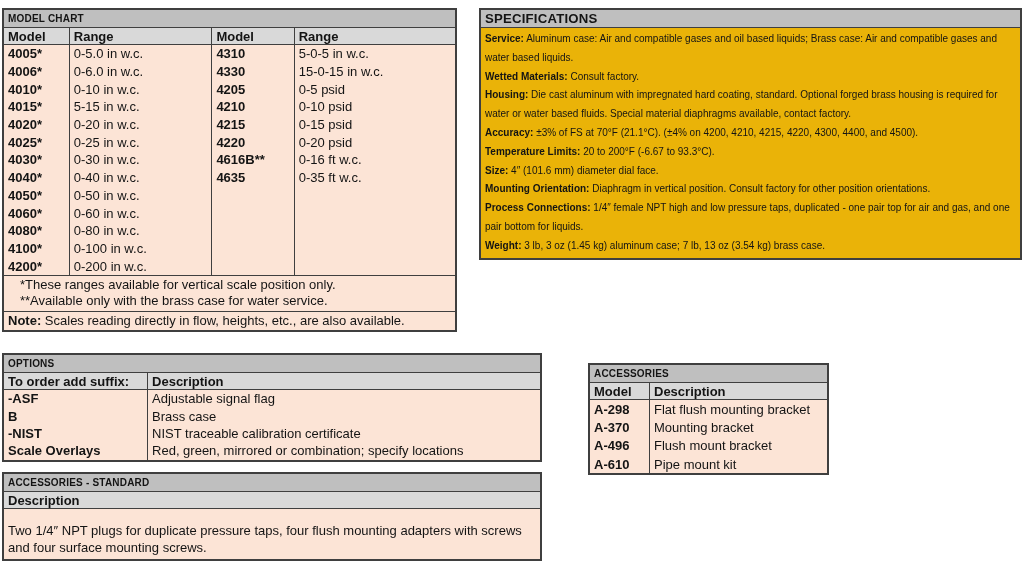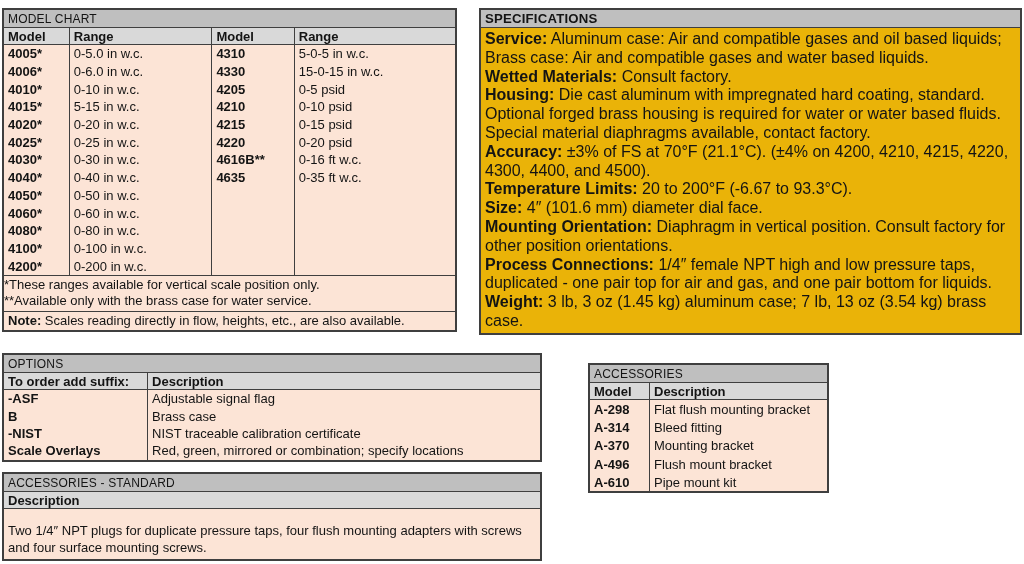--- a/index.html
+++ b/index.html
@@ -21,55 +21,55 @@
   .panel { position: absolute; }
 
   table { border-collapse: collapse; width: 100%; table-layout: fixed; }
   .tbl { border: 2px solid var(--bd); }
   th, td {
     font-size: 13px; text-align: left; font-weight: normal;
     padding: 0 3px 0 4px; overflow: hidden; white-space: nowrap;
     color: var(--txt);
   }
   tr.title th {
-    background: var(--tb); font-weight: normal; font-size: 12px;
+    background: var(--tb); font-weight: bold; font-size: 10px;
     border-bottom: 1px solid var(--bd); height: 17px; letter-spacing: .2px;
   }
   tr.hdr th {
     background: var(--hb); font-weight: bold;
     border-bottom: 1px solid var(--bd); height: 16px;
   }
   tbody td { background: var(--pink); }
   .vl { border-left: 1px solid var(--bd); }
   .bold { font-weight: bold; }
 
   
   #mc-body td { height: 17.7px; }
   tr.fnote td {
     border-top: 1px solid var(--bd); background: var(--pink);
-    padding: 1px 0; white-space: normal;
+    padding: 1px 16px; white-space: normal;
   }
   tr.fnote div { line-height: 16.3px; }
   tr.note td { border-top: 1px solid var(--bd); background: var(--pink); height: 18px; margin-left: 20px; }
 
   
   #opt-body td { height: 17.4px; }
   #acc-body td { height: 18.3px; }
 
   
   td.wraptext { white-space: normal; line-height: 17px; padding: 13px 4px 3px 4px; }
 
   
   .spec { border: 2px solid var(--bd); background: #eab308; }
   .spec-title {
     background: var(--tb); font-weight: bold; font-size: 13.2px;
     padding: 1px 4px; border-bottom: 1px solid var(--bd); height: 15px; letter-spacing: .2px;
   }
   .spec-body { padding: 2px 4px 2px 4px; }
-  .spec-line { font-size: 16px; line-height: 18.8px; }
+  .spec-line { font-size: 10px; line-height: 18.8px; }
 </style>
 </head>
 <body>
 
 <div class="page">
 
   <div class="panel" style="left:2px; top:8px; width:455px;">
     <table class="tbl">
       <colgroup>
         <col style="width:66px">
@@ -265,24 +265,20 @@
           <th>Model</th>
           <th class="vl">Description</th>
         </tr>
       </thead>
       <tbody id="acc-body">
           <tr>
             <td class="bold">A-298</td>
             <td class="vl">Flat flush mounting bracket</td>
           </tr>
           <tr>
-            <td class="bold">A-314</td>
-            <td class="vl">Bleed fitting</td>
-          </tr>
-          <tr>
             <td class="bold">A-370</td>
             <td class="vl">Mounting bracket</td>
           </tr>
           <tr>
             <td class="bold">A-496</td>
             <td class="vl">Flush mount bracket</td>
           </tr>
           <tr>
             <td class="bold">A-610</td>
             <td class="vl">Pipe mount kit</td>

